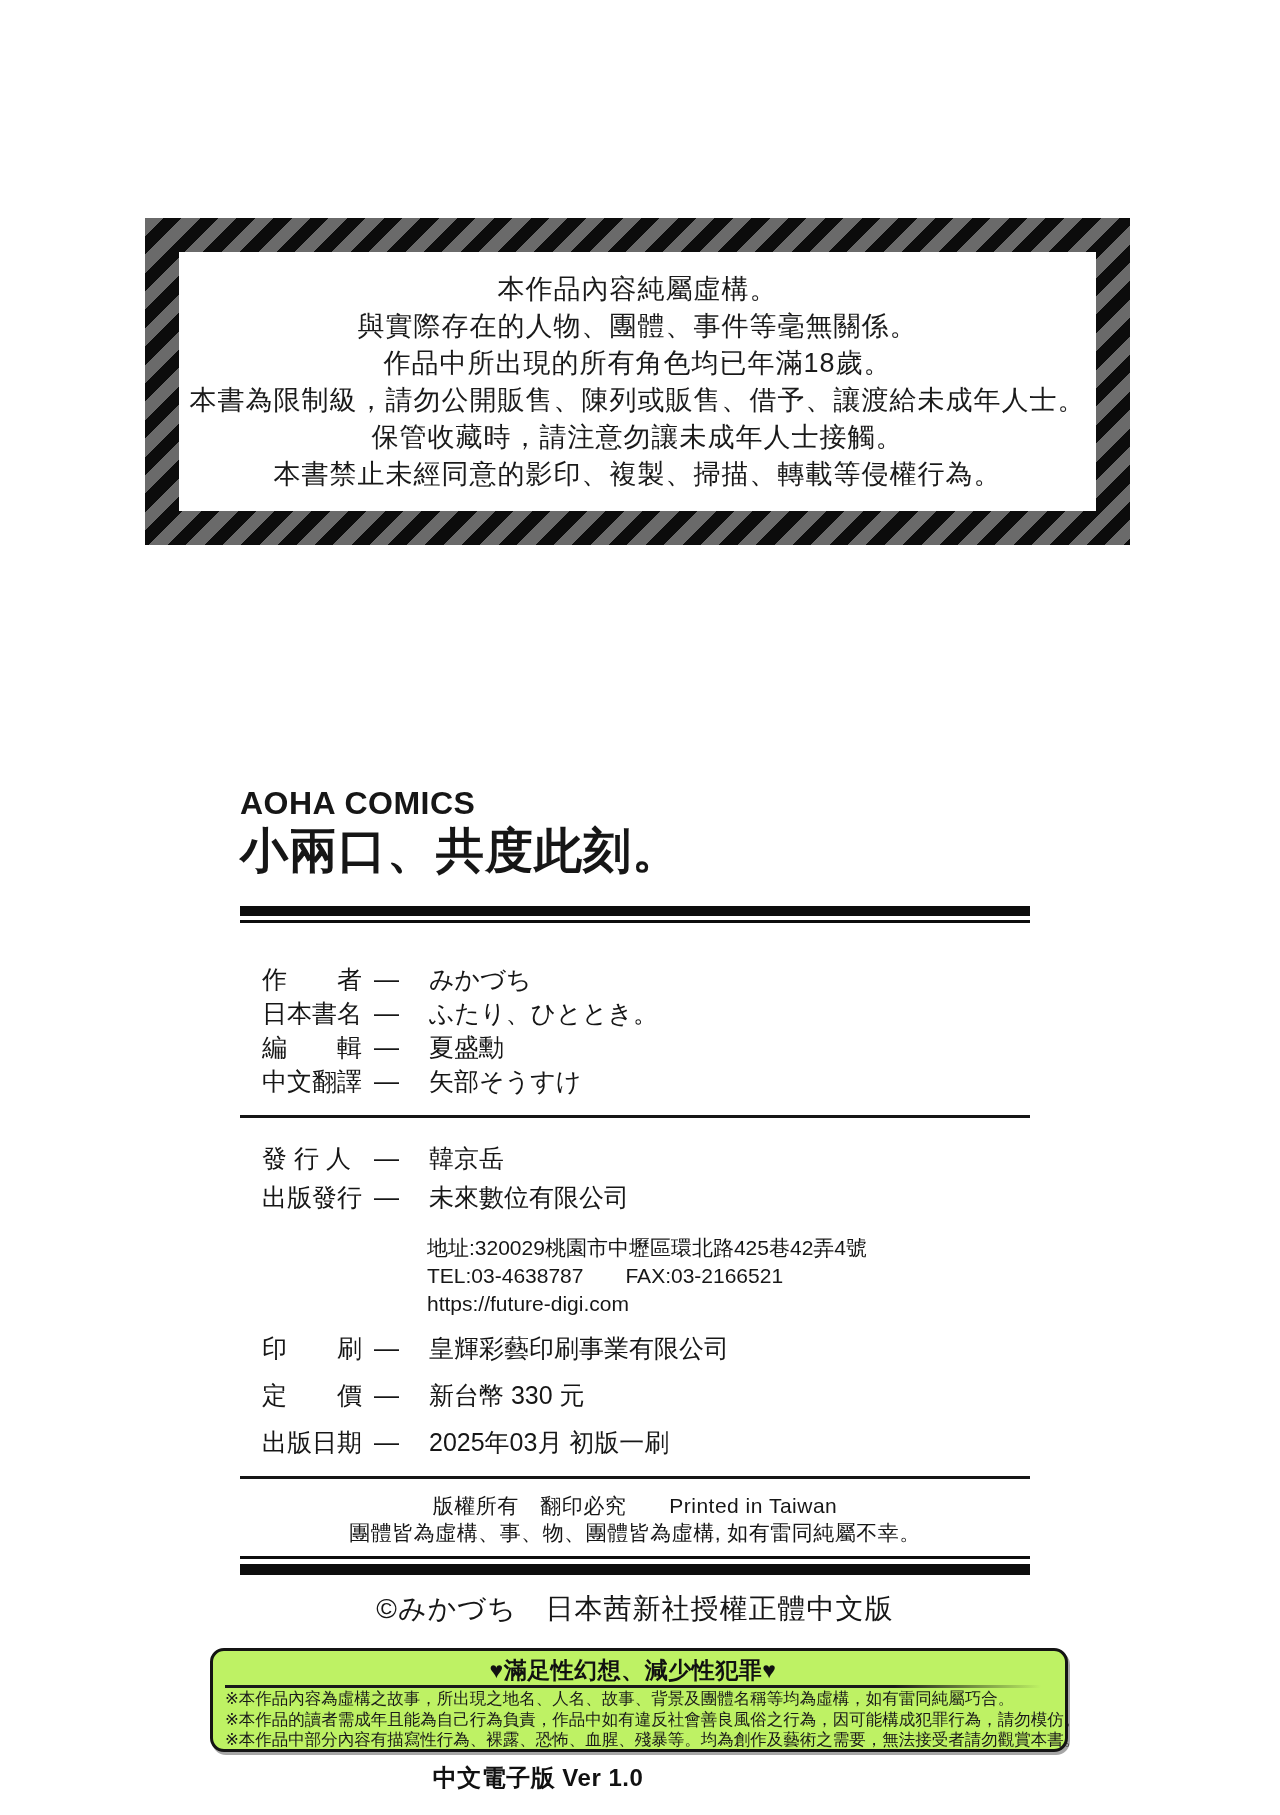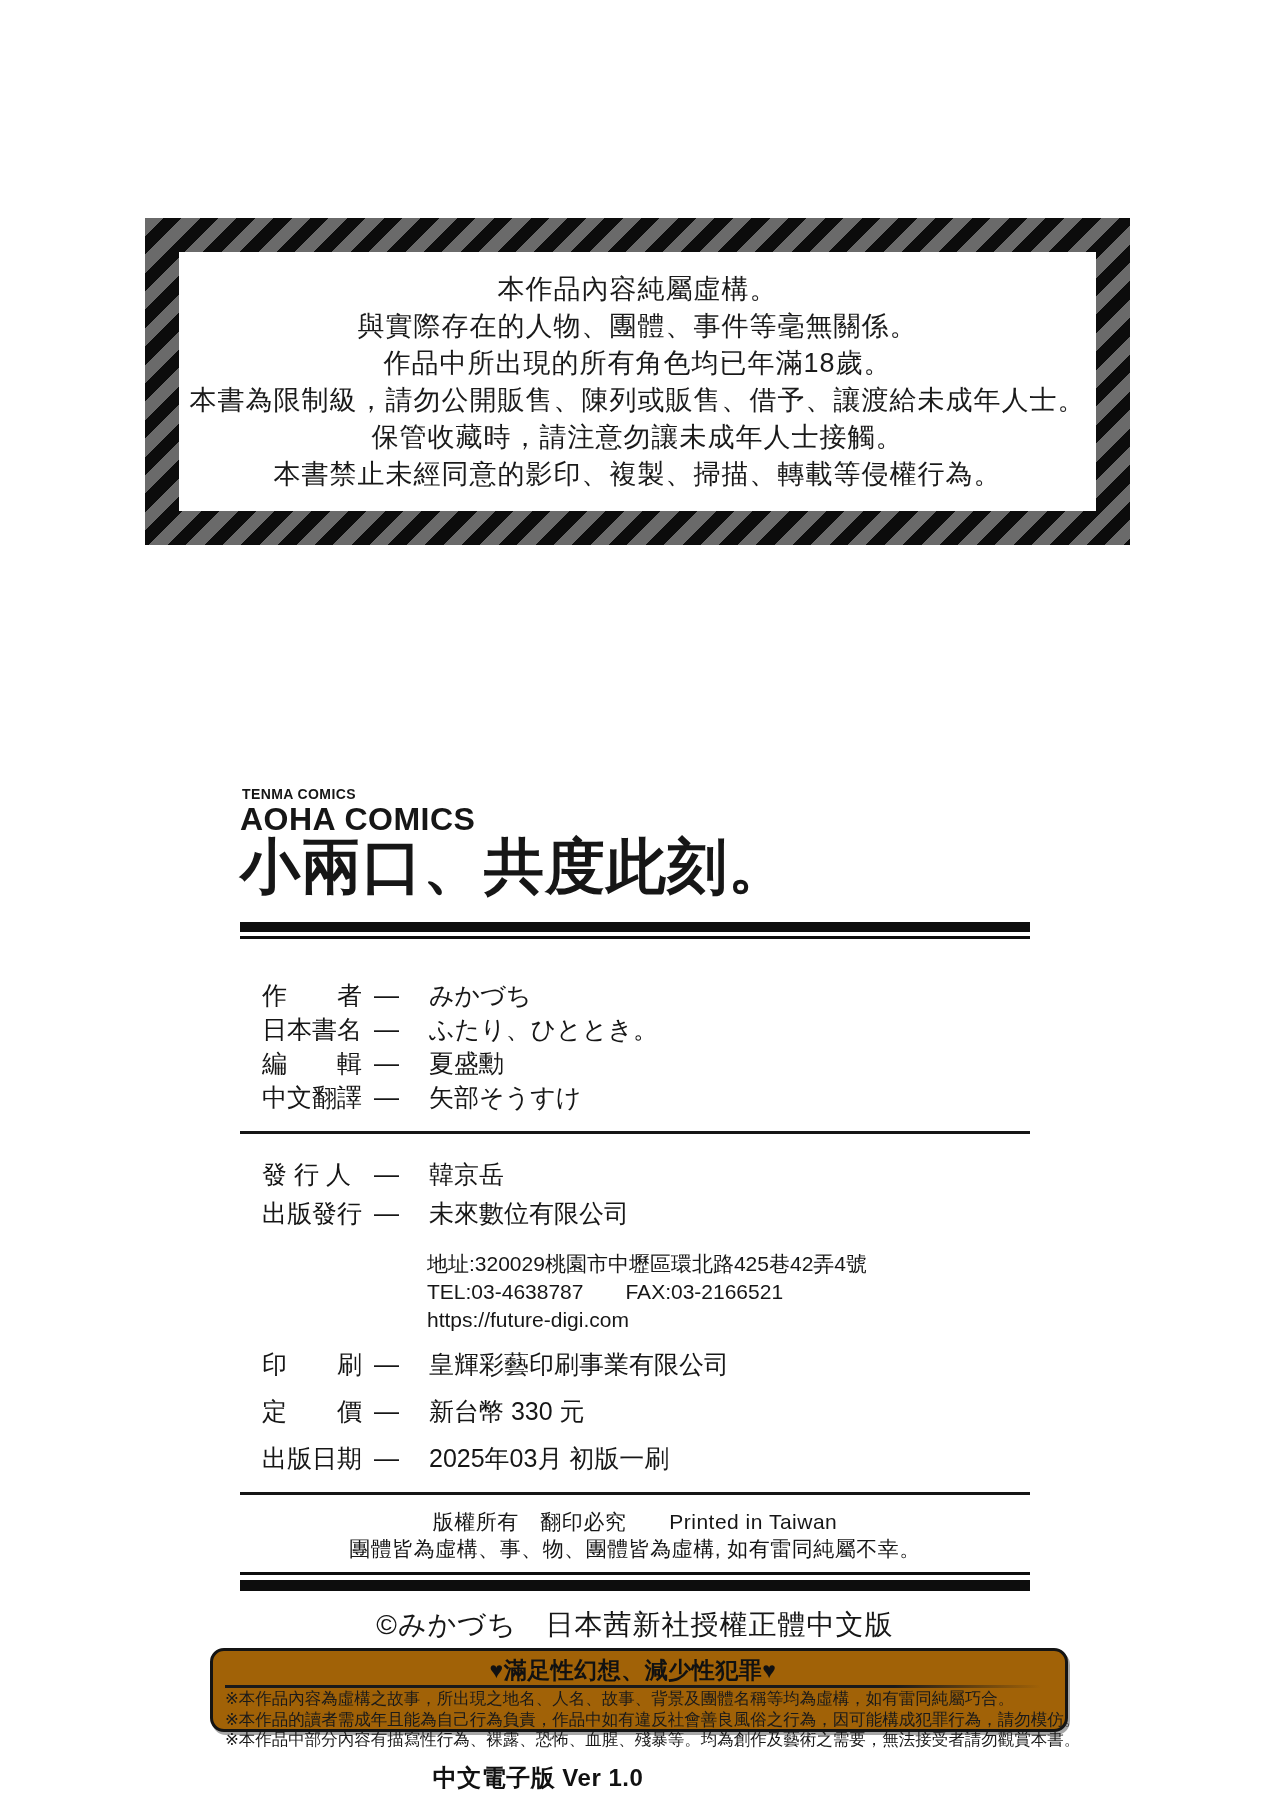--- a/index.html
+++ b/index.html
@@ -34,21 +34,21 @@
     font-size:27px;line-height:37px;letter-spacing:1px;
     white-space:nowrap;color:#1a1a1a;
   }
 
   
   .pub{position:absolute;left:240px;top:786px;width:790px;color:#161616;}
   .tenma{font-size:14px;font-weight:bold;letter-spacing:0.4px;line-height:16px;padding-left:2px;}
   .aoha{font-size:32px;font-weight:800;letter-spacing:0.5px;line-height:34px;}
   .title{
     font-family:"Liberation Serif","DejaVu Serif",serif;
-    font-size:60px;font-weight:600;line-height:58px;margin:2px 0 0 0;
+    font-size:48px;font-weight:600;line-height:58px;margin:2px 0 0 0;
     letter-spacing:1px;
   }
   .rule-thick{height:10px;background:#0d0d0d;margin-top:26px;}
   .rule-thin{height:3px;background:#0d0d0d;margin-top:4px;}
   .rule-thin-b{height:3px;background:#0d0d0d;margin-top:10px;}
   .rule-thick-b{height:11px;background:#0d0d0d;margin-top:5px;}
   .hr{height:3px;background:#151515;margin-top:17px;}
   .credits{margin-top:39px;padding-left:22px;}
   .pub2{margin-top:23px;padding-left:22px;}
   .crow{display:flex;font-size:25px;line-height:34px;white-space:nowrap;}
@@ -57,23 +57,23 @@
   .m5{margin-top:5px;}
   .m13{margin-top:13px;}
   .sub{margin-top:20px;padding-left:165px;font-size:21px;line-height:28px;}
   .sub div{white-space:nowrap;}
   .copy1{margin-top:13px;font-size:21px;line-height:27px;text-align:center;letter-spacing:0.5px;}
   .copy2{font-size:21px;line-height:27px;text-align:center;letter-spacing:0.5px;}
   .copyright{margin-top:16px;font-size:28px;line-height:36px;text-align:center;letter-spacing:1px;}
 
   
   .notice-box{
-    position:absolute;left:210px;top:1648px;width:858px;height:84px;
+    position:absolute;left:210px;top:1648px;width:858px;height:104px;
     box-sizing:border-box;border:3px solid #141414;border-radius:14px;
-    background:#a16207;box-shadow:2px 3px 0 rgba(0,0,0,0.35);
+    background:#bef264;box-shadow:2px 3px 0 rgba(0,0,0,0.35);
     padding:5px 24px 0 12px;
   }
   .notice-head{text-align:center;font-size:23px;font-weight:bold;line-height:28px;letter-spacing:0.5px;}
   .notice-hr{height:3px;margin-top:1px;
     background:linear-gradient(90deg,#1a1a1a 0%,#1a1a1a 82%,rgba(26,26,26,0) 100%);}
   .notice-line{font-size:16.5px;line-height:20.5px;white-space:nowrap;color:#1a1a1a;}
   .notice-line:first-of-type{margin-top:3px;}
 
   .ver{position:absolute;left:0;top:1763px;width:1076px;text-align:center;
     font-size:24px;font-weight:600;line-height:30px;letter-spacing:0.5px;}
@@ -88,21 +88,20 @@
       <div class="wline">本作品內容純屬虛構。</div>
       <div class="wline">與實際存在的人物、團體、事件等毫無關係。</div>
       <div class="wline">作品中所出現的所有角色均已年滿18歲。</div>
       <div class="wline">本書為限制級，請勿公開販售、陳列或販售、借予、讓渡給未成年人士。</div>
       <div class="wline">保管收藏時，請注意勿讓未成年人士接觸。</div>
       <div class="wline">本書禁止未經同意的影印、複製、掃描、轉載等侵權行為。</div>
     </div>
   </div>
 
   <div class="pub">
-    <div class="tenma">TENMA COMICS</div>
     <div class="aoha">AOHA COMICS</div>
     <h1 class="title">小兩口、共度此刻。</h1>
 
     <div class="rule-thick"></div>
     <div class="rule-thin"></div>
 
     <div class="credits">
       <div class="crow">
         <span class="clabel">作　　者</span>
         <span class="cdash">—</span>

